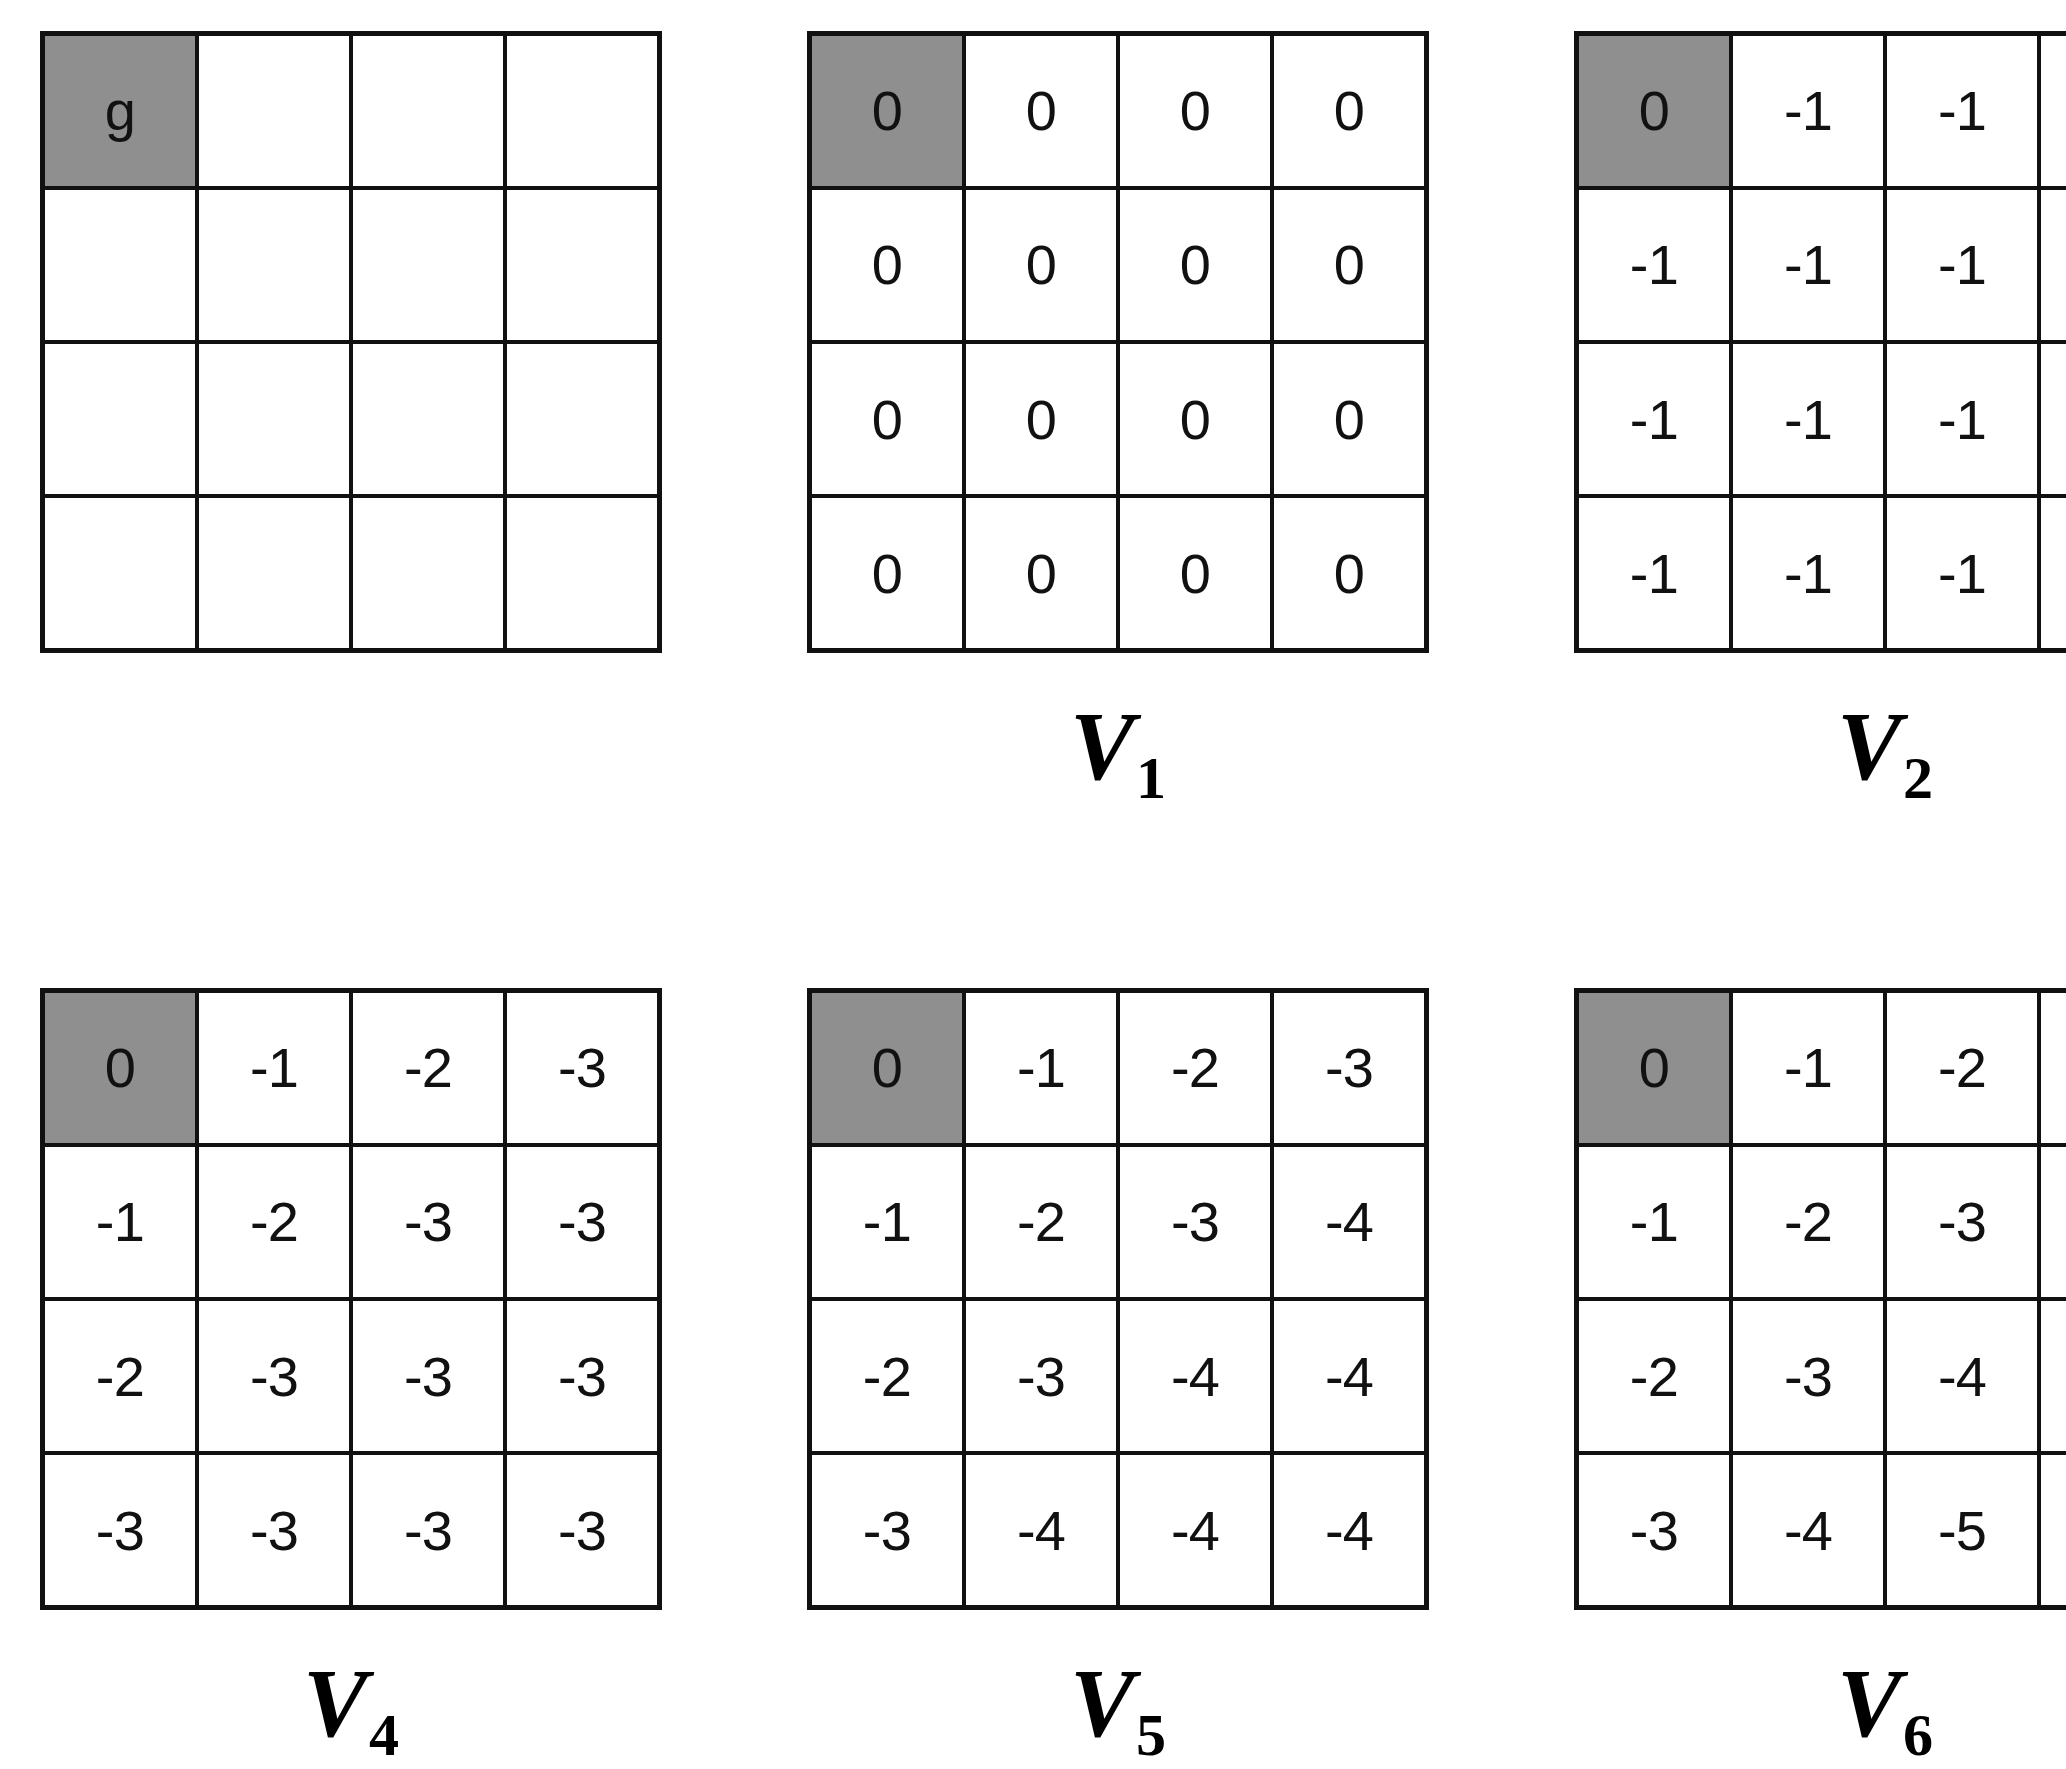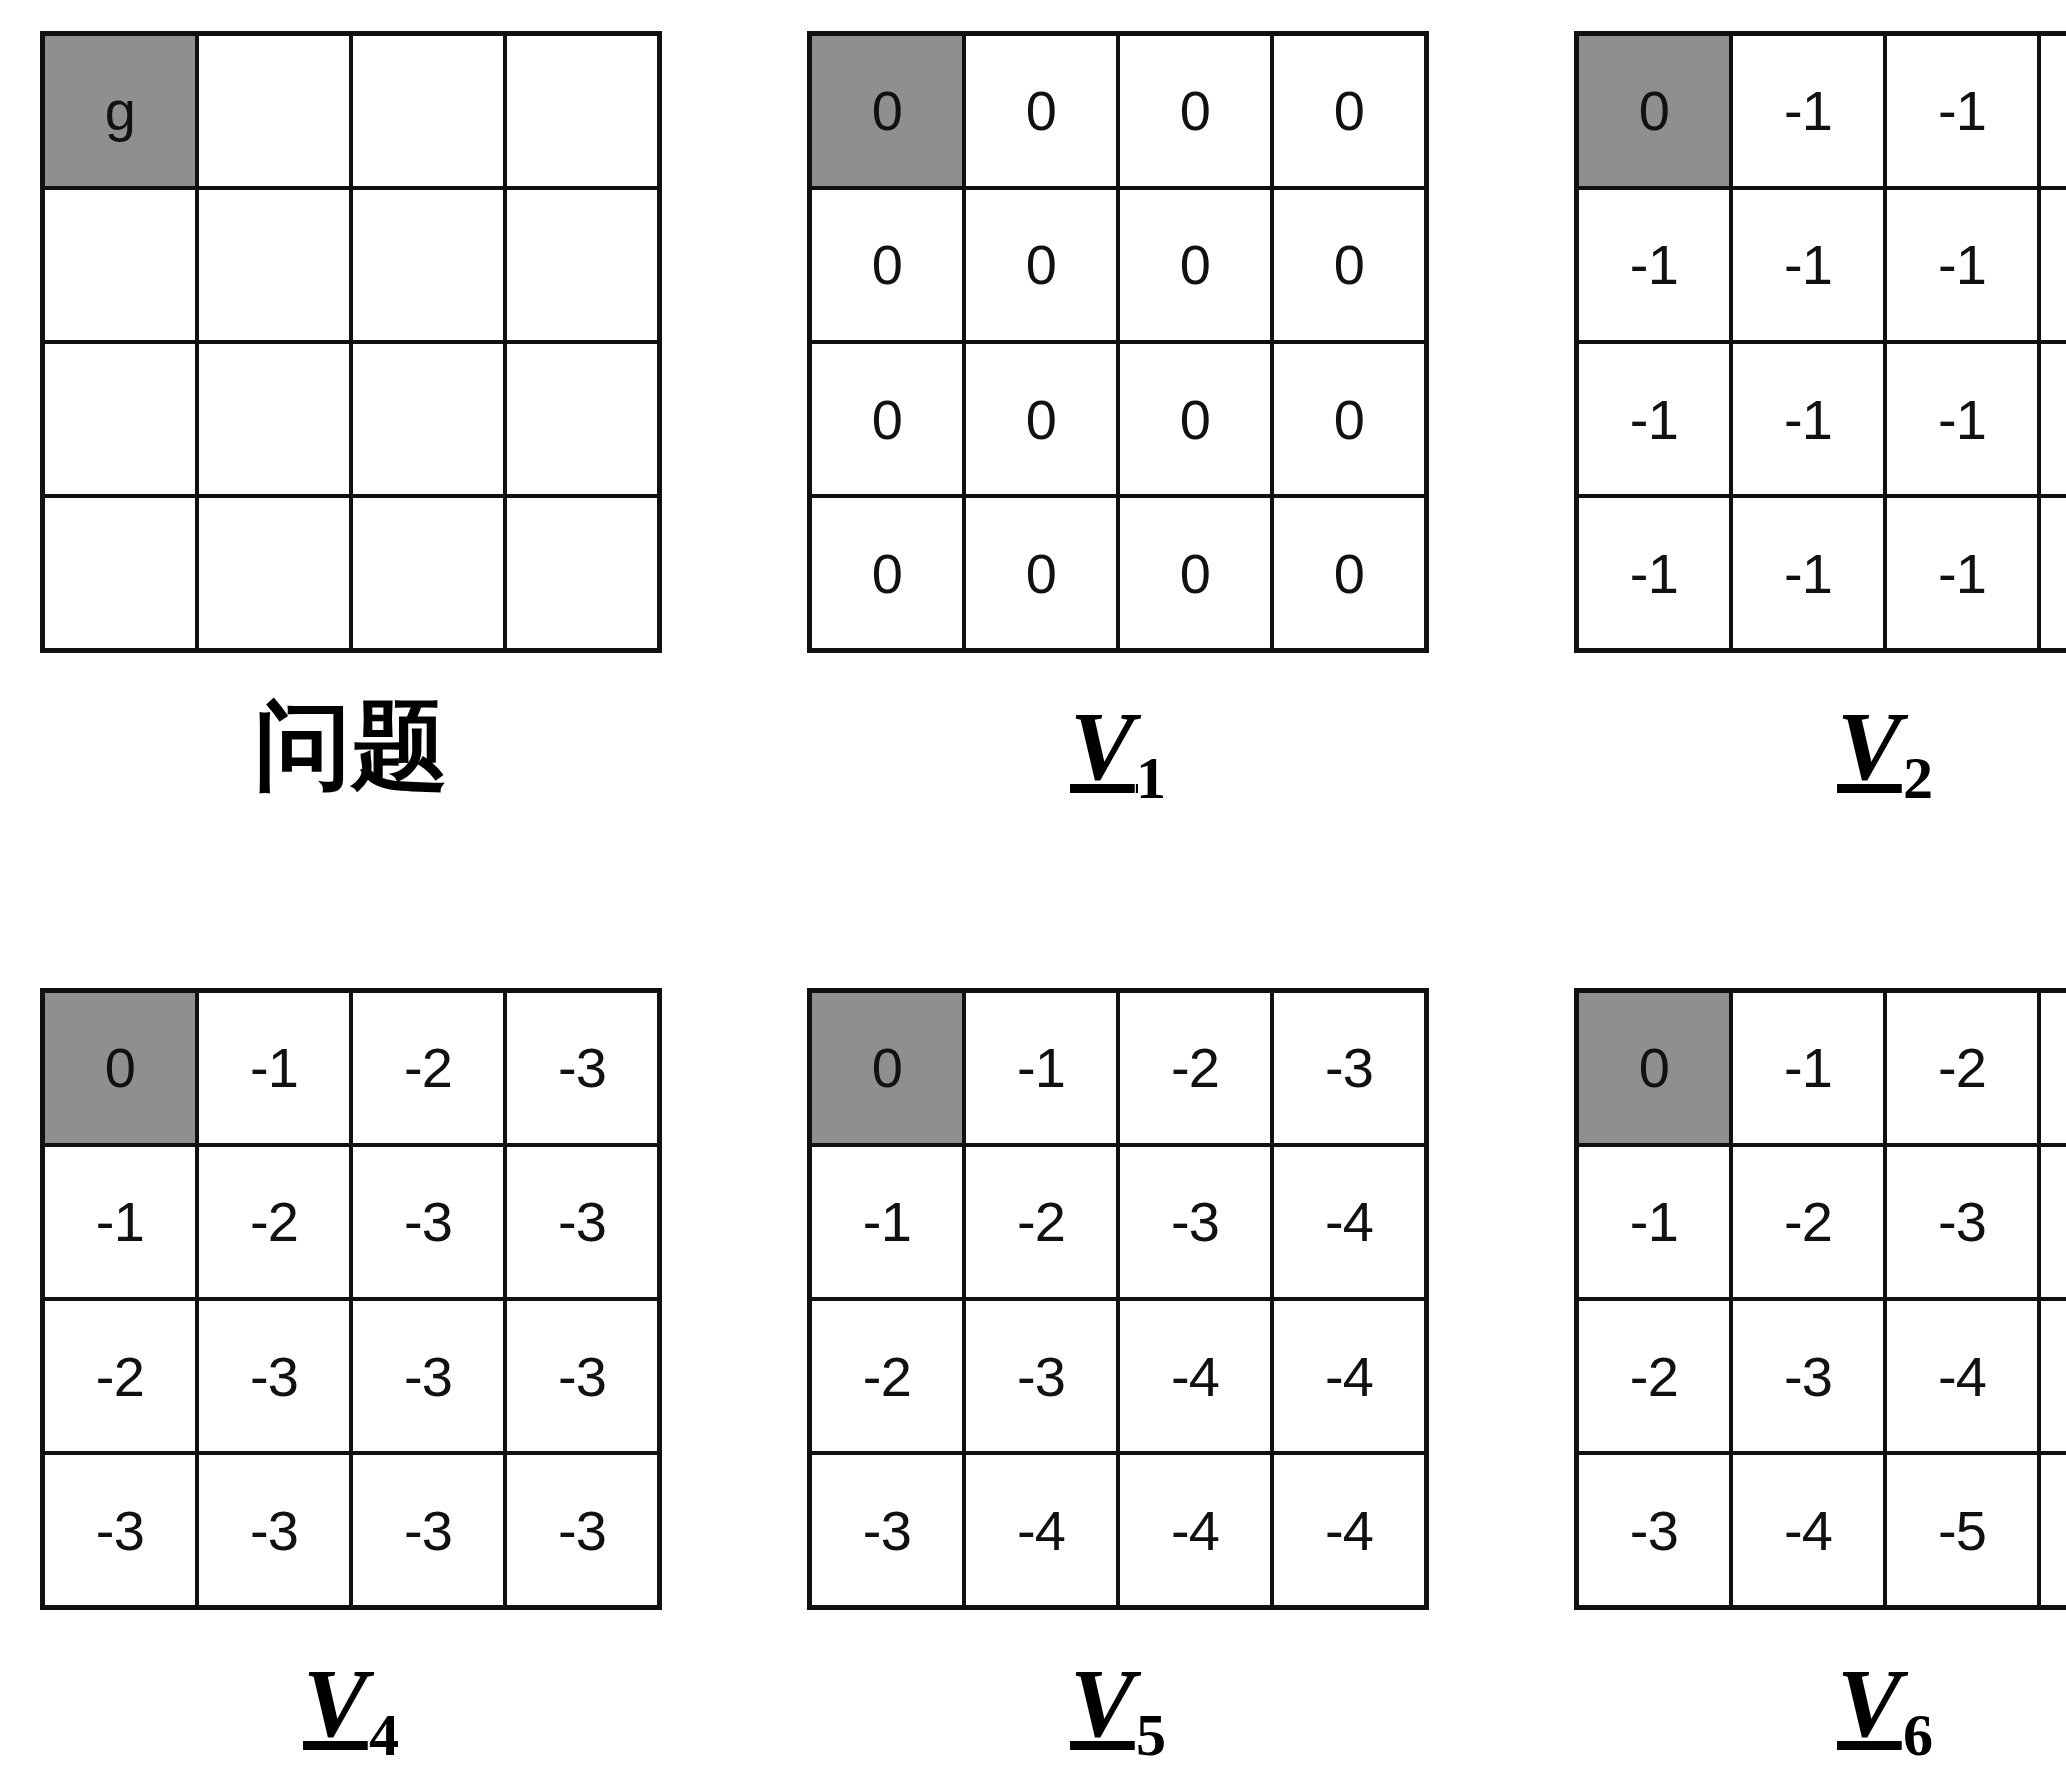--- a/index.html
+++ b/index.html
@@ -63,21 +63,20 @@
     color: #000000;
     font-family: "Liberation Serif", serif;
     font-weight: bold;
     white-space: nowrap;
   }
   .caption.cjk {
     font-size: 97px;
   }
   .caption.vlab {
     font-size: 97px;
-    text-decoration: underline;
   }
   .caption.vlab i {
     font-style: italic;
     font-weight: bold;
   }
   .caption.vlab sub {
     font-style: normal;
     font-weight: bold;
     font-size: 0.62em;
     vertical-align: -0.32em;
@@ -104,21 +103,20 @@
           <div class="cell"></div>
           <div class="cell"></div>
           <div class="cell"></div>
           <div class="cell"></div>
           <div class="cell"></div>
           <div class="cell"></div>
           <div class="cell"></div>
           <div class="cell"></div>
           <div class="cell"></div>
         </div>
-      <figcaption class="caption cjk">问题</figcaption>
     </figure>
 
     <figure class="panel">
       <div class="grid">
           <div class="cell goal">0</div>
           <div class="cell">0</div>
           <div class="cell">0</div>
           <div class="cell">0</div>
           <div class="cell">0</div>
           <div class="cell">0</div>

